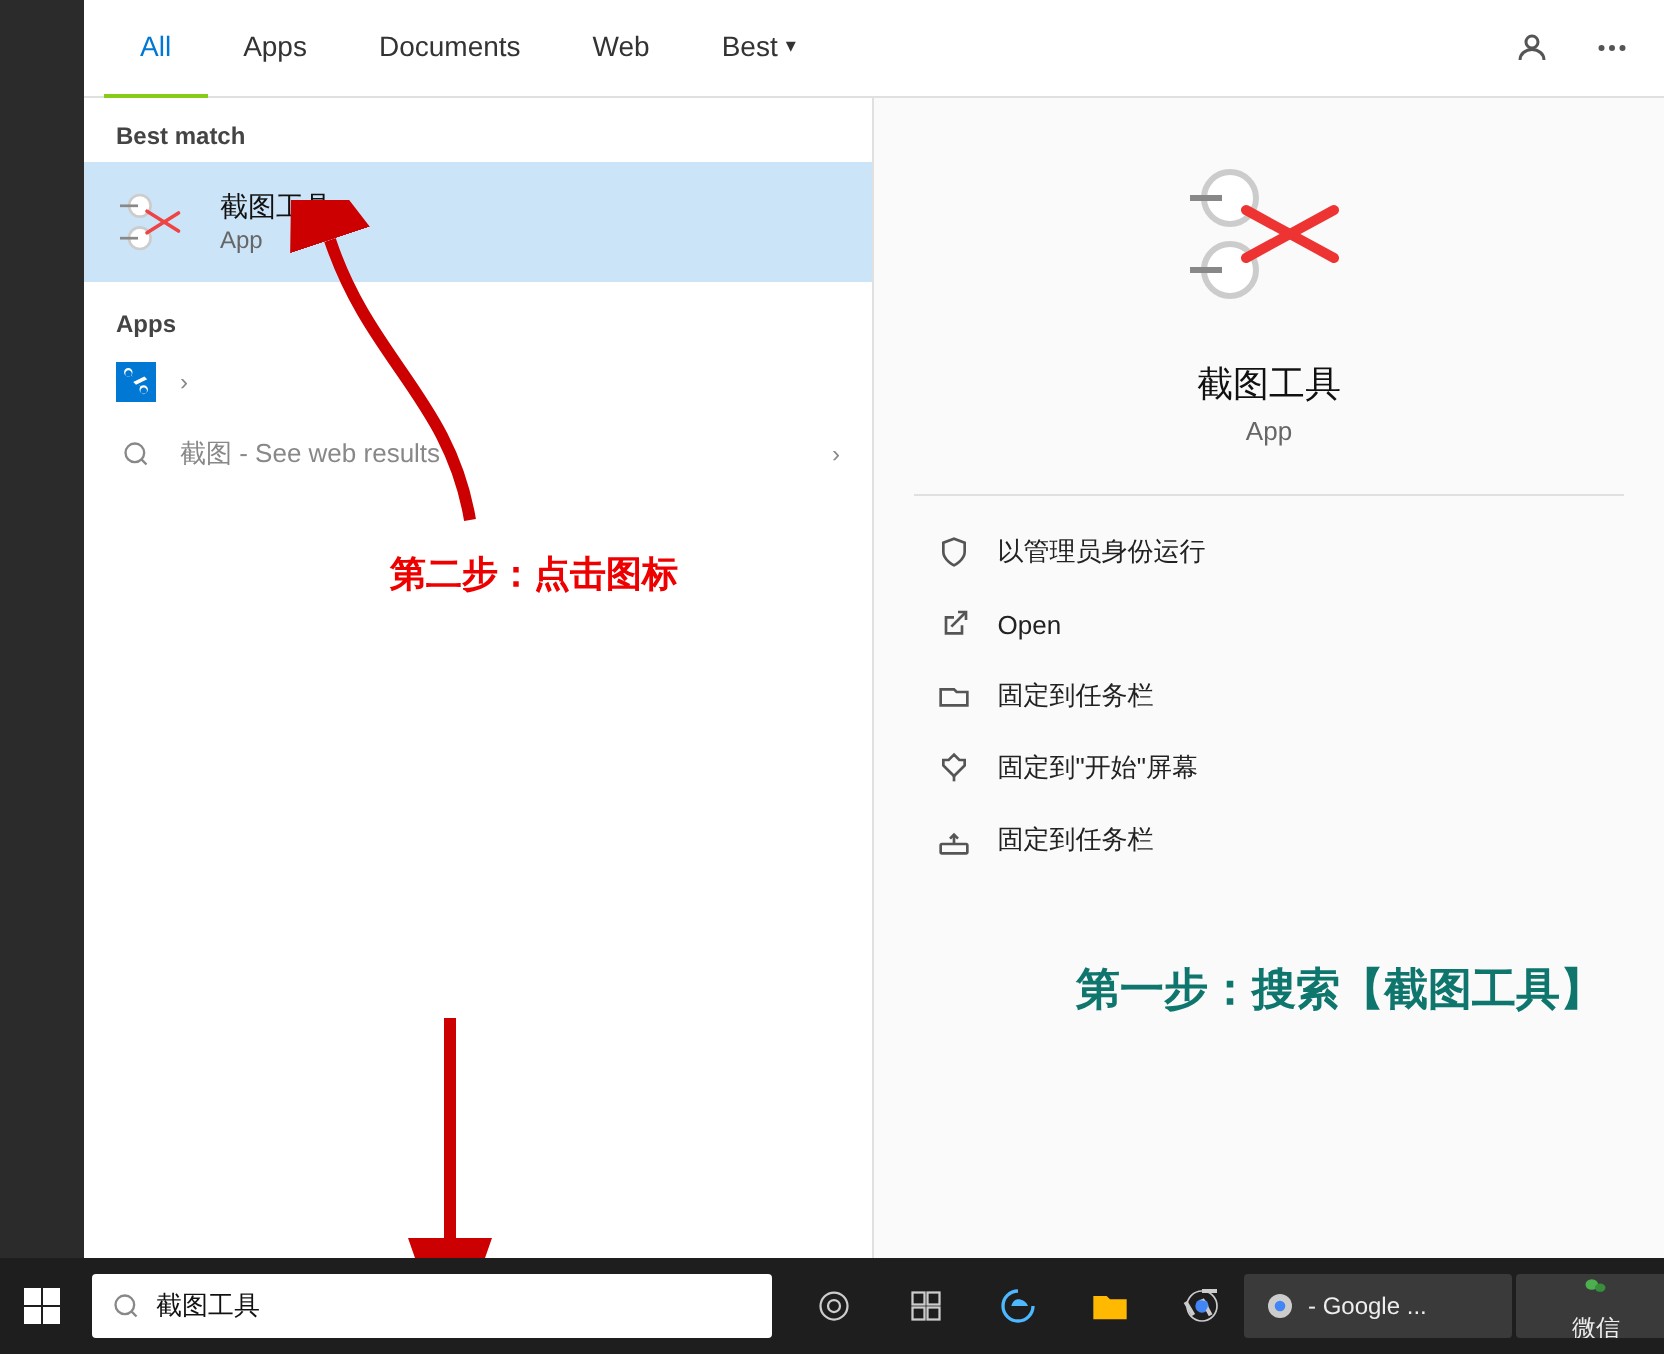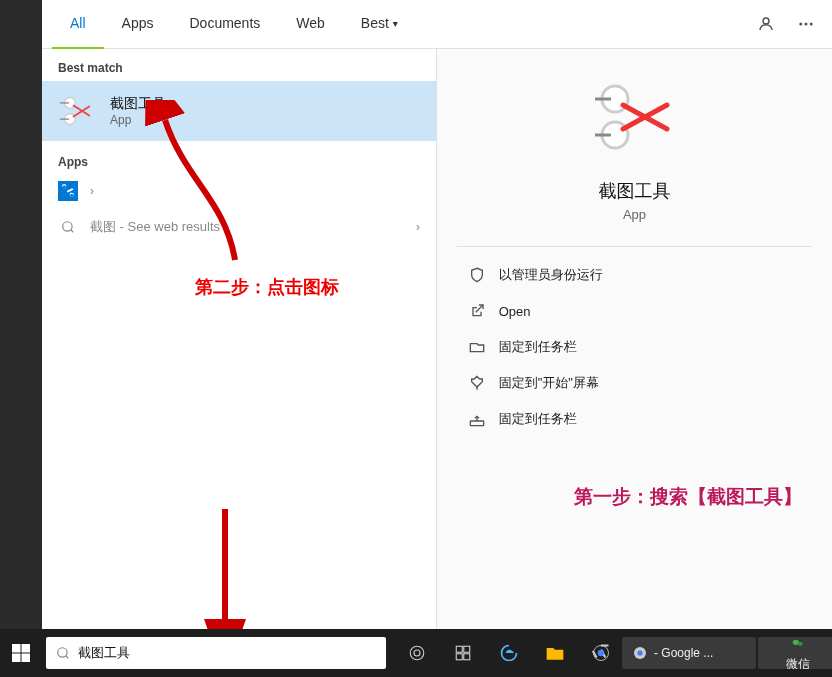--- a/index.html
+++ b/index.html
@@ -503,21 +503,21 @@
         <div class="action-icon">
           <svg width="16" height="16" viewBox="0 0 24 24" fill="none" stroke="#555" stroke-width="2">
             <rect x="2" y="15" width="20" height="7" rx="1"></rect>
               <line x1="12" y1="8" x2="12" y2="15"></line>
             <polyline points="9 11 12 8 15 11"></polyline>
           </svg>
         </div>
         <span class="action-text">固定到任务栏</span>
       </div>
 
-      <div style="position:absolute; bottom:130px; right:30px; color:#be185d; font-size:19px; font-weight:bold; pointer-events:none; z-index:50;">
+      <div style="position:absolute; bottom:130px; right:30px; color:#0f766e; font-size:22px; font-weight:bold; pointer-events:none; z-index:50;">
         <span>第一步：搜索【截图工具】</span>
       </div>
     </div>
   </div>
 </div>
 
 <div style="position:absolute; top:275px; left:195px; color:#e00; font-size:18px; font-weight:bold; pointer-events:none; z-index:60;">
   <span>第二步：点击图标</span>
 </div>
 

